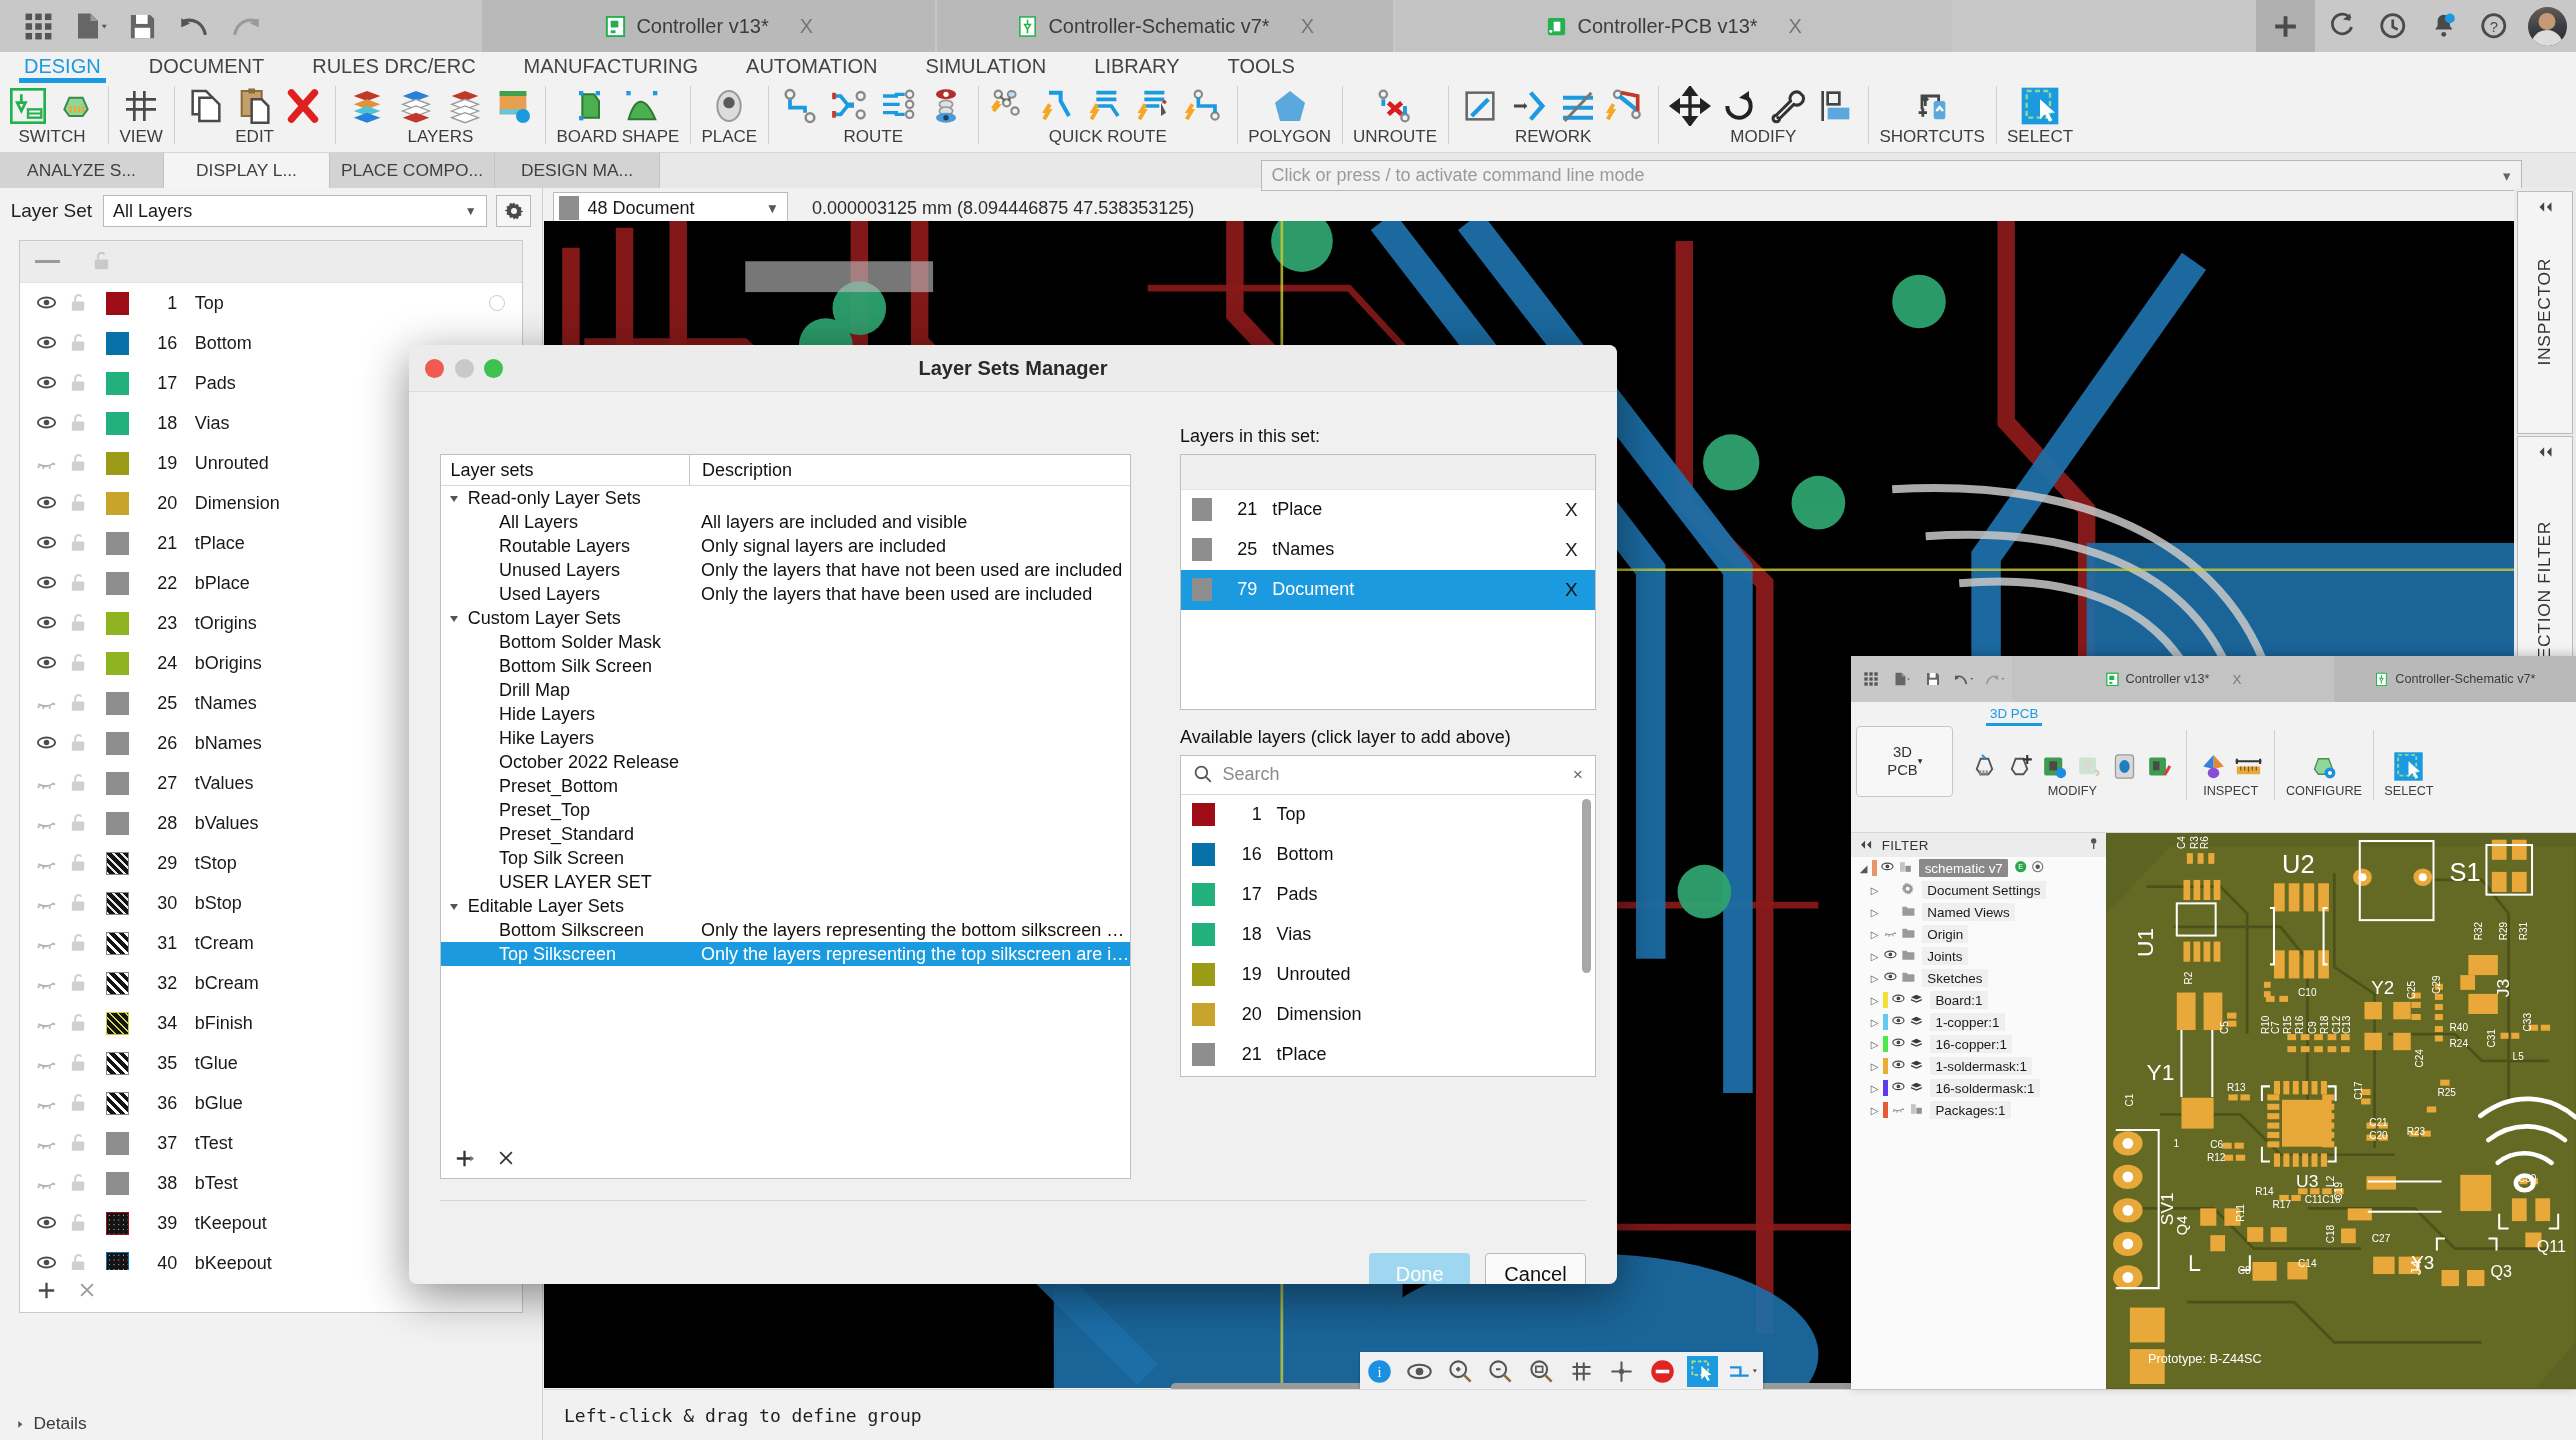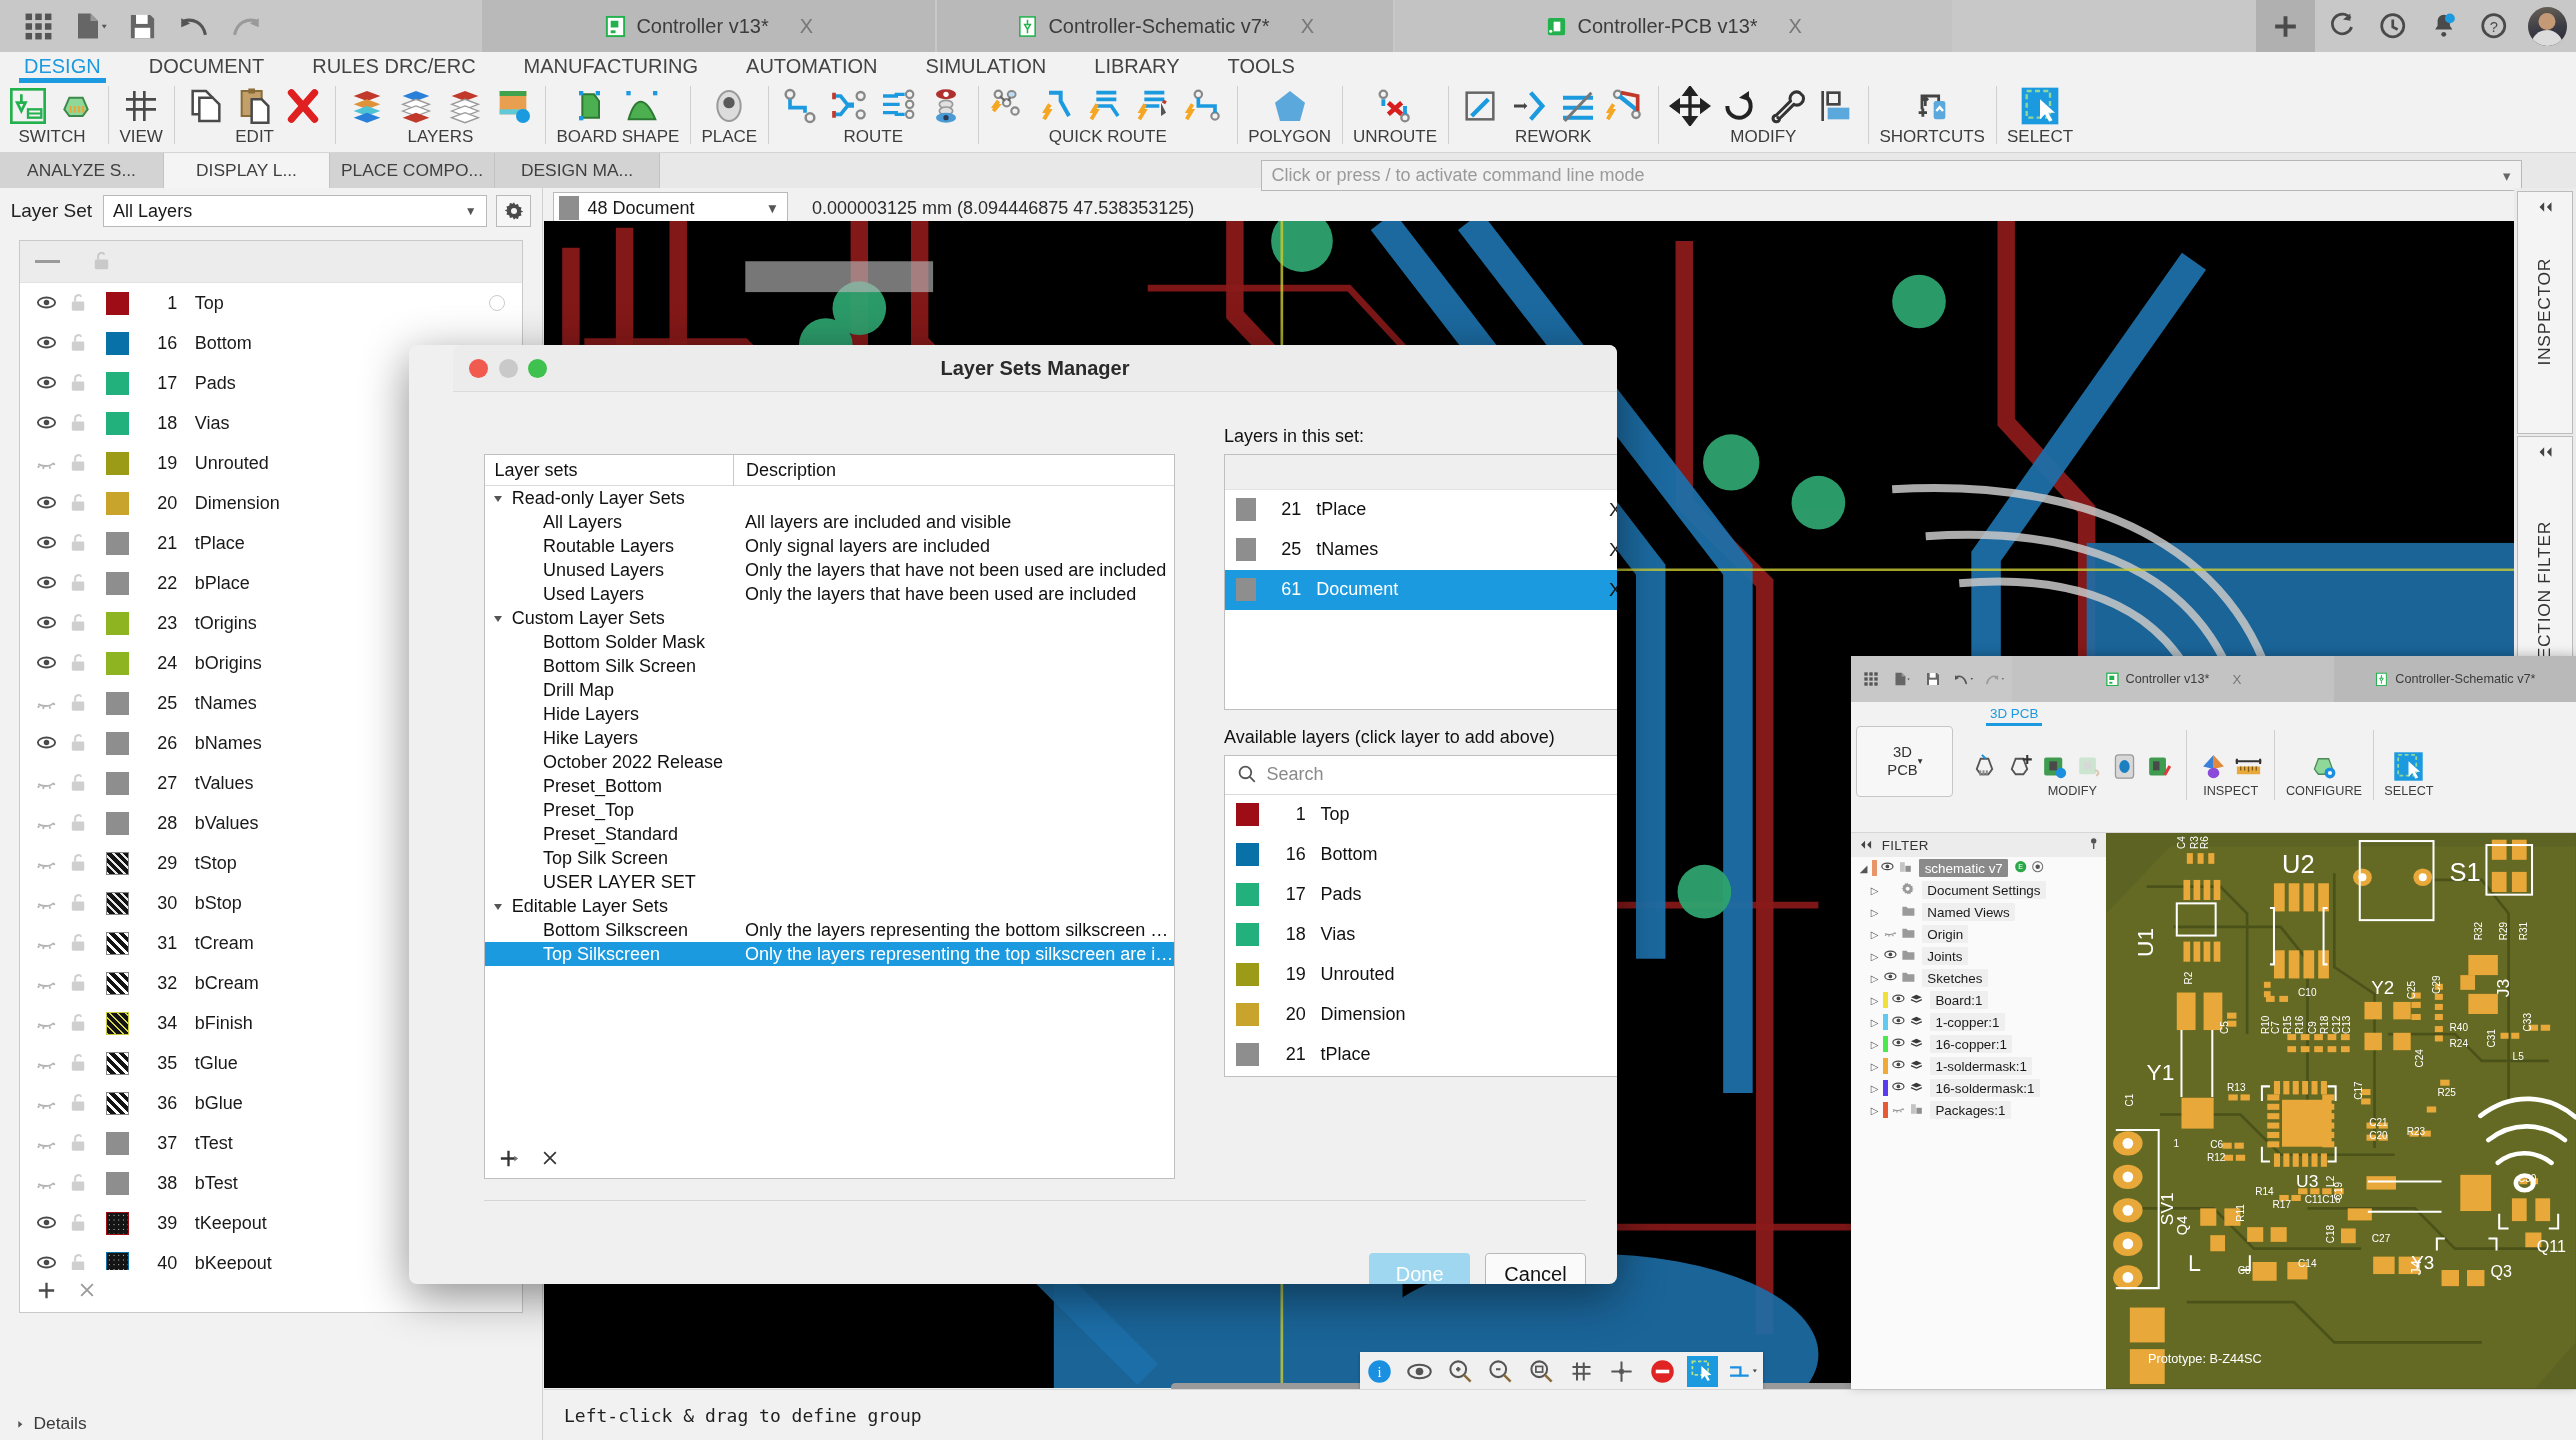--- a/index.html
+++ b/index.html
@@ -95,21 +95,21 @@
   .vtab{position:absolute;left:2.7px;width:56px;background:#f4f4f4;border:0.7px solid #bcbcbc;display:flex;align-items:center;justify-content:center;}
   .vtab span{writing-mode:vertical-rl;transform:rotate(180deg);font-size:17.4px;color:#333;letter-spacing:0.7px;}
   .vtab .chev{position:absolute;top:9.4px;left:50%;transform:translateX(-50%);}
 
   
   .viewtb{position:absolute;left:1360px;top:1352px;height:38px;background:#f0f0f0;display:flex;align-items:center;padding:0 4px;gap:9.4px;box-shadow:0 0.7px 2.7px rgba(0,0,0,.3);}
   .vbtn{width:31px;height:31px;display:flex;align-items:center;justify-content:center;}
   .vbtn.sel{background:#1b9ae0;}
 
   
-  .dlg{position:absolute;left:409px;top:345px;width:1208px;height:939px;background:#f0f0f0;border-radius:8px;box-shadow:0 12px 47px rgba(0,0,0,.45);overflow:hidden;padding-left:44px;}
+  .dlg{position:absolute;left:409px;top:345px;width:1208px;height:939px;background:#f0f0f0;border-radius:8px;box-shadow:0 12px 47px rgba(0,0,0,.45);overflow:hidden;}
   .dlg-title{height:47px;display:flex;align-items:center;position:relative;background:#ececec;border-bottom:0.7px solid #dcdcdc;border-radius:8px 8px 0 0;}
   .traffic{display:flex;gap:10.7px;margin-left:16px;}
   .tl{width:19px;height:19px;border-radius:50%;}
   .tl.r{background:#f05a4f;} .tl.y{background:#c9c9c9;} .tl.g{background:#3ec14e;}
   .dlg-title .t{position:absolute;left:0;right:0;text-align:center;font-size:20px;color:#2a2a2a;font-weight:bold;}
   .dlg-body{position:relative;height:892px;}
 
   .lsets{position:absolute;left:31px;top:62px;width:691px;height:725px;background:#fff;border:0.7px solid #bfbfbf;overflow:hidden;}
   .lsets-head{height:31px;display:flex;align-items:center;border-bottom:0.7px solid #d9d9d9;}
   .lsets-head .c1{width:248px;font-size:18px;color:#111;padding-left:9.4px;}
@@ -1384,21 +1384,21 @@
               <span class="x">X</span>
             </div>
             <div class="irow">
               <span class="sw" style="background:#8e8e8e"></span>
               <span class="n">25</span>
               <span class="nm">tNames</span>
               <span class="x">X</span>
             </div>
             <div class="irow sel">
               <span class="sw" style="background:#8e8e8e"></span>
-              <span class="n">61</span>
+              <span class="n">79</span>
               <span class="nm">Document</span>
               <span class="x">X</span>
             </div>
           </div>
       </div>
     </div>
 
     <div class="avail">
       <div class="cap">Available layers (click layer to add above)</div>
       <div class="avail-box">

